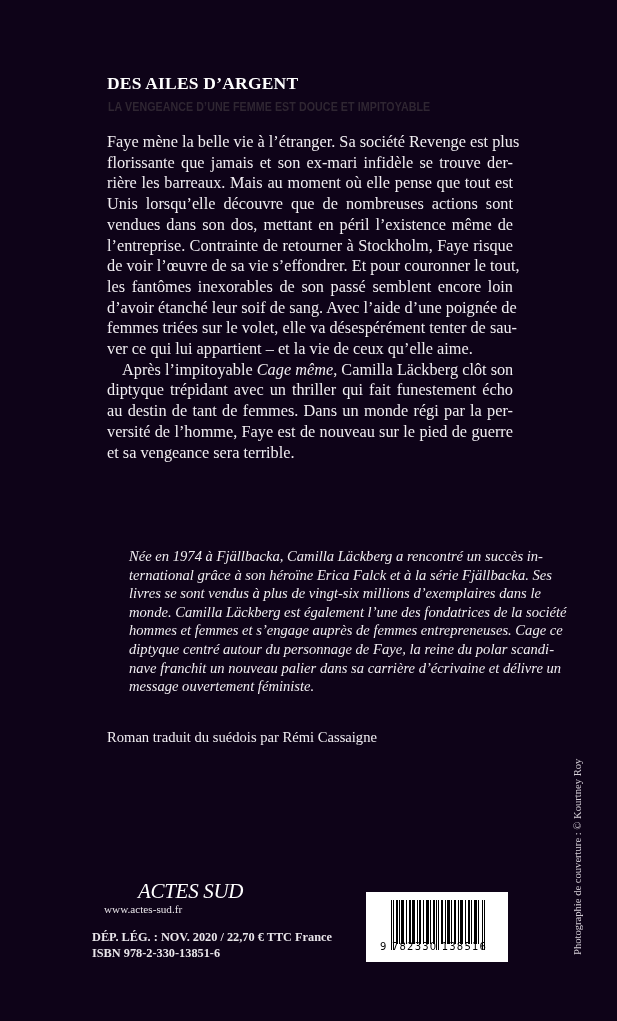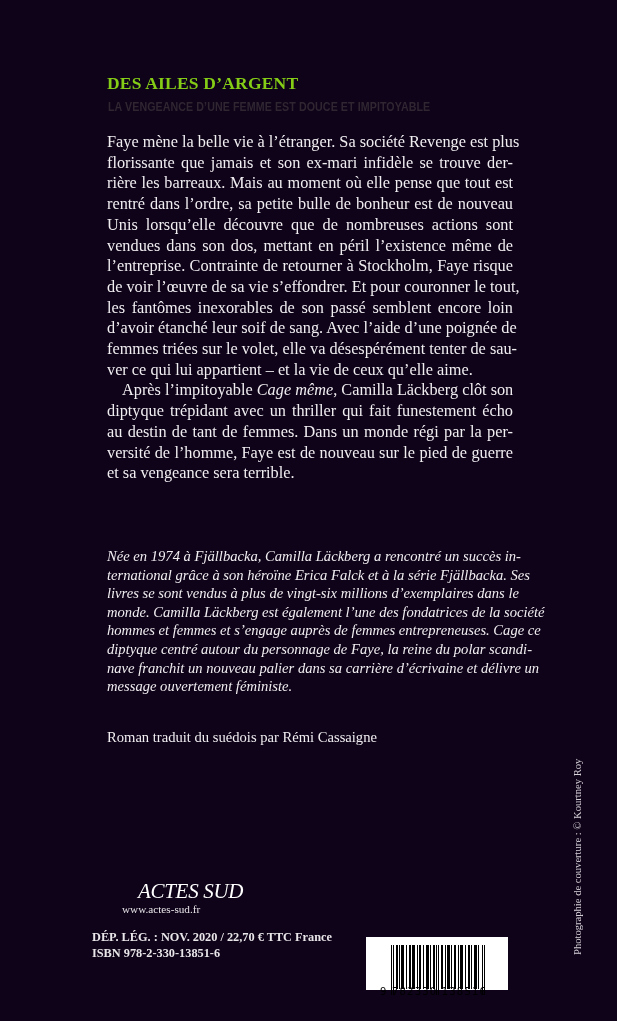--- a/index.html
+++ b/index.html
@@ -7,62 +7,62 @@
     width: 617px; height: 1021px;
     background: #0e0318;
     position: relative; overflow: hidden;
     color: #f1eef2;
     font-family: "Liberation Serif", "DejaVu Serif", serif;
   }
   .title {
     position: absolute; left: 107px; top: 73px;
     font-family: "Liberation Serif", serif;
     font-weight: bold; font-size: 17.5px; letter-spacing: 0.2px;
-    color: #84cc16; white-space: nowrap;
+    color: #ffffff; white-space: nowrap;
   }
   .subtitle {
     position: absolute; left: 108px; top: 99px;
     font-family: "Liberation Sans Narrow", "Liberation Sans", sans-serif;
     font-size: 13px; font-weight: bold;
     color: #2f2632; white-space: nowrap;
     transform: scaleX(0.82); transform-origin: left top;
     letter-spacing: 0.1px;
   }
   .body {
     position: absolute; left: 107px; top: 132px; width: 406px;
     font-size: 16.3px; line-height: 20.7px; text-align: justify;
   }
   .body p { margin: 0; }
   .body .line { display: block; text-align: justify; text-align-last: justify; white-space: nowrap; }
   .body .line.last { text-align-last: left; }
   .bio {
     position: absolute; left: 107px; top: 547px; width: 406px;
     font-style: italic; font-size: 14.6px; line-height: 18.6px; color: #f1eef2;
   }
-  .bio .line { display: block; text-align: justify; text-align-last: justify; white-space: nowrap; }
+  .bio .line { display: block; text-align: justify; text-align-last: justify; white-space: nowrap; margin-left: 22px; }
   .bio .line.last { text-align-last: left; }
   .translator {
     position: absolute; left: 107px; top: 729px;
     font-size: 14.6px; white-space: nowrap;
   }
   .publisher {
     position: absolute; left: 105px; top: 879px;
     font-style: italic; font-size: 21px; letter-spacing: -0.3px;
     color: #ffffff; white-space: nowrap; margin-left: 33px;
   }
   .website {
-    position: absolute; left: 122px; top: 903px;
+    position: absolute; left: 104px; top: 903px;
     font-size: 11.2px; white-space: nowrap; color: #e9e6ea; text-align: right;
   }
   .legal {
     position: absolute; left: 92px; top: 929px;
     font-size: 12.3px; line-height: 16px; white-space: nowrap; color: #e9e6ea; font-weight: bold;
   }
   .barcode-box {
-    position: absolute; left: 366px; top: 937px; width: 142px; height: 53px;
+    position: absolute; left: 366px; top: 892px; width: 142px; height: 70px;
     background: #ffffff;
   }
   .barcode-bars {
     position: absolute; left: 25px; top: 8px; width: 94px; height: 50px;
   }
   .barcode-digits {
     position: absolute; left: 14px; top: 49px;
     font-family: "DejaVu Sans", sans-serif; font-size: 10px; color: #000;
     letter-spacing: 1.2px; white-space: nowrap;
   }
@@ -76,21 +76,20 @@
 <body>
 
 <div class="title">DES AILES D’ARGENT</div>
 <div class="subtitle">LA VENGEANCE D’UNE FEMME EST DOUCE ET IMPITOYABLE</div>
 
 <div class="body">
   <p>
     <span class="line">Faye mène la belle vie à l’étranger. Sa société Revenge est plus</span>
     <span class="line">florissante que jamais et son ex-mari infidèle se trouve der-</span>
     <span class="line">rière les barreaux. Mais au moment où elle pense que tout est</span>
-    <span class="line">rentré dans l’ordre, sa petite bulle de bonheur est de nouveau</span>
     <span class="line">Unis lorsqu’elle découvre que de nombreuses actions sont</span>
     <span class="line">vendues dans son dos, mettant en péril l’existence même de</span>
     <span class="line">l’entreprise. Contrainte de retourner à Stockholm, Faye risque</span>
     <span class="line">de voir l’œuvre de sa vie s’effondrer. Et pour couronner le tout,</span>
     <span class="line">les fantômes inexorables de son passé semblent encore loin</span>
     <span class="line">d’avoir étanché leur soif de sang. Avec l’aide d’une poignée de</span>
     <span class="line">femmes triées sur le volet, elle va désespérément tenter de sau-</span>
     <span class="line last">ver ce qui lui appartient – et la vie de ceux qu’elle aime.</span>
   </p>
   <p>

